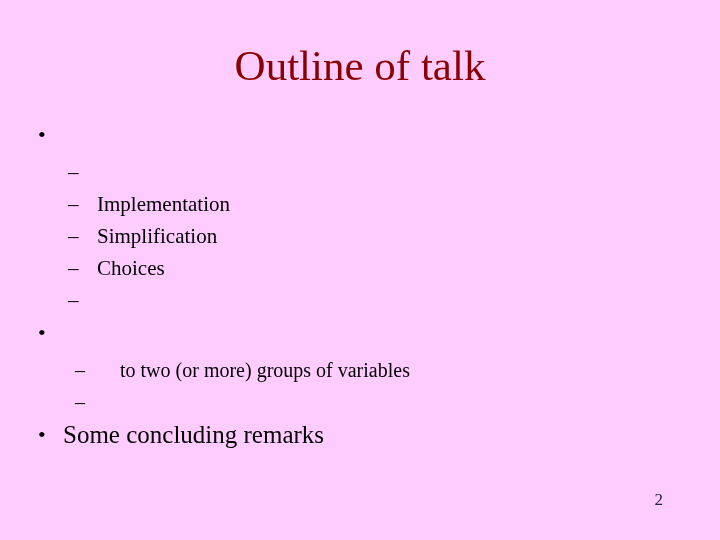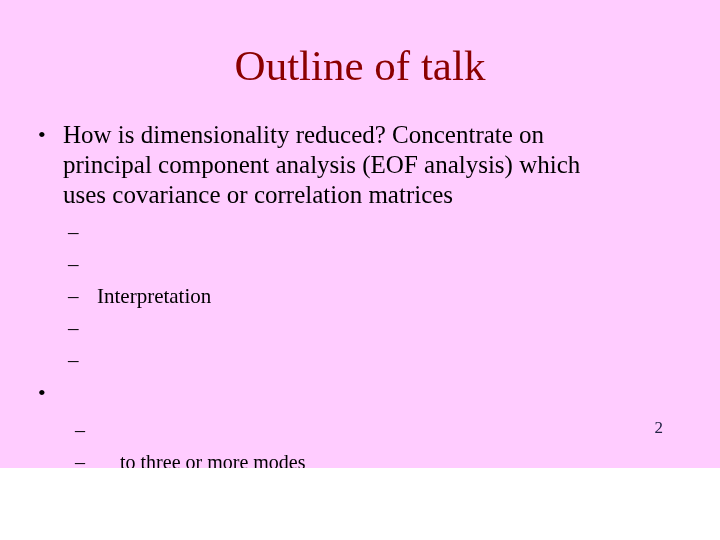--- a/index.html
+++ b/index.html
@@ -1,19 +1,19 @@
 <!DOCTYPE html>
 <html style="--background: #FFCCFF; --title: #8B0000; --body: #000000; --page: #222244;"><head>
 <meta charset="utf-8">
 <style>
   html, body { margin: 0; padding: 0; }
   .slide {
     position: relative;
     width: 720px;
-    height: 468px;
+    height: 540px;
     background: var(--background, #FFCCFF);
     font-family: "Liberation Serif", "DejaVu Serif", serif;
     color: var(--body, #000);
     overflow: hidden;
   }
   .title {
     position: absolute;
     top: 42px;
     left: 0;
     right: 0;
@@ -52,54 +52,54 @@
 </head>
 <body>
 
 <div class="slide">
   <h1 class="title">Outline of talk</h1>
 
   <div class="content">
 
     <div class="item l1">
       <span class="marker">•</span>
-      <span class="text">How is dimensionality reduced? Concentrate on
-principal component analysis (EOF analysis) which
-uses covariance or correlation matrices</span>
     </div>
 
     <div class="item l2a mt6">
       <span class="marker">–</span>
     </div>
     <div class="item l2a">
       <span class="marker">–</span>
+      <span class="text">Implementation</span>
     </div>
     <div class="item l2a">
       <span class="marker">–</span>
-      <span class="text">Interpretation</span>
+      <span class="text">Simplification</span>
     </div>
     <div class="item l2a">
       <span class="marker">–</span>
+      <span class="text">Choices</span>
     </div>
     <div class="item l2a">
       <span class="marker">–</span>
     </div>
 
     <div class="item l1 mt2">
       <span class="marker">•</span>
     </div>
 
     <div class="item l2b mt6">
       <span class="marker">–</span>
+      <span class="text">to two (or more) groups of variables</span>
     </div>
     <div class="item l2b">
       <span class="marker">–</span>
-      <span class="text">to three or more modes</span>
     </div>
 
     <div class="item l1 mt2">
       <span class="marker">•</span>
+      <span class="text">Some concluding remarks</span>
     </div>
 
   </div>
 
   <div class="page-number">2</div>
 </div>
 
 </body></html>

